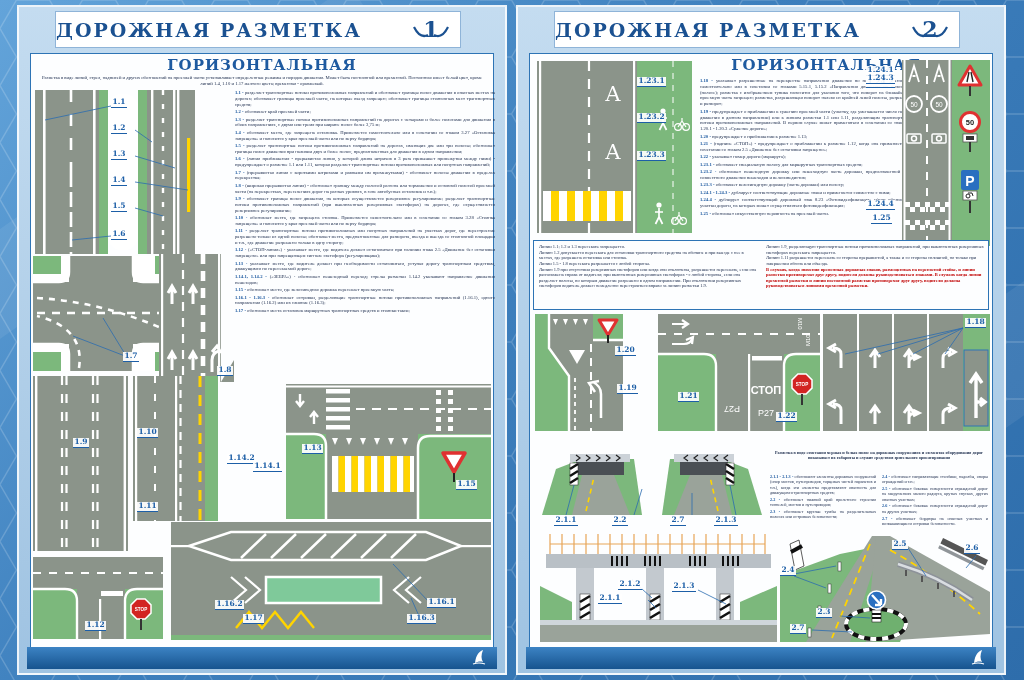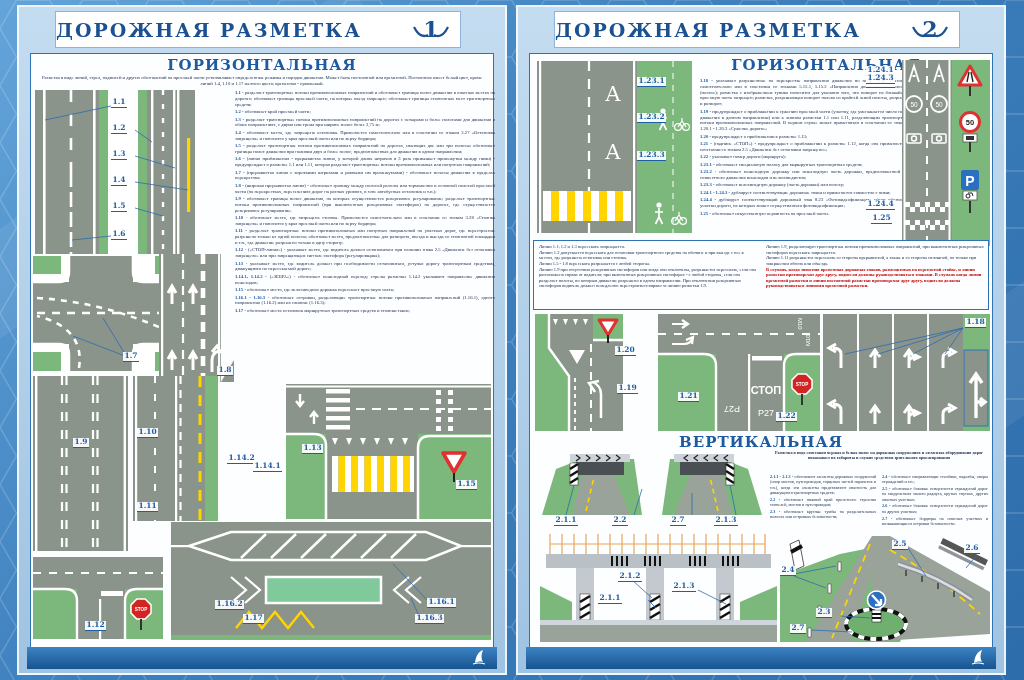--- a/index.html
+++ b/index.html
@@ -305,21 +305,21 @@
         <polyline points="65,106 78,90 91,106 104,90 117,106 130,90 143,106" stroke="#ffd400" stroke-width="2.4" fill="none"></polyline>
         <rect y="113" width="320" height="5" fill="#7cb87c"></rect>
         <g stroke="#2b6cb0" stroke-width="0.8">
             <line x1="258" y1="80" x2="222" y2="42"></line>
             <line x1="248" y1="94" x2="240" y2="76"></line>
           </g>
       </svg>
       <span class="lbl" style="left:44px;top:78px">1.16.2</span>
       <span class="lbl" style="left:72px;top:92px">1.17</span>
       <span class="lbl" style="left:256px;top:76px">1.16.1</span>
-      <span class="lbl" style="left:244px;top:92px">1.16.3</span>
+      <span class="lbl" style="left:236px;top:92px">1.16.3</span>
     </div>
   </div>
 
   <div class="footer">
     <svg class="sail" width="20" height="20" viewBox="0 0 20 20">
       <path d="M6,15 C7,6 11,3 14,2 C12,7 12,11 14,14 C11,13 8,14 6,15 Z" fill="#fff"></path>
       <path d="M4,16 Q10,14 16,16" stroke="#fff" stroke-width="1.2" fill="none"></path>
     </svg>
   </div>
 </div>
@@ -576,21 +576,20 @@
         <g stroke="#2b6cb0" stroke-width="0.8">
           <line x1="140" y1="14" x2="22" y2="40"></line>
             <line x1="140" y1="14" x2="55" y2="40"></line>
           <line x1="140" y1="14" x2="90" y2="40"></line>
             <line x1="140" y1="14" x2="122" y2="40"></line>
         </g>
       </svg>
       <span class="lbl" style="left:142px;top:4px">1.18</span>
     </div>
 
-    <div class="sec-h" style="left:0;right:0;top:379px">ВЕРТИКАЛЬНАЯ</div>
 
     <div class="tile" style="left:12px;top:395px;width:220px;height:66px">
       <svg width="220" height="66" viewBox="0 0 220 66">
         <defs>
           <g id="tun">
             <polygon points="0,66 14,20 40,10 92,10 100,66" fill="#7cb87c"></polygon>
             <polygon points="30,66 40,26 72,26 88,66" fill="#9aa39a"></polygon>
             <line x1="44" y1="62" x2="52" y2="28" stroke="#ffd400" stroke-width="1.6" stroke-dasharray="5 4"></line>
             <rect x="34" y="12" width="48" height="14" fill="#4a4f54"></rect>
             <rect x="28" y="5" width="60" height="8" fill="#ccd2d8"></rect>
@@ -652,21 +651,21 @@
         <polygon points="0,112 0,56 32,72 32,112" fill="#7cb87c"></polygon>
         <polygon points="237,112 237,56 200,72 200,112" fill="#7cb87c"></polygon>
         <rect y="90" width="237" height="5" fill="#cfd6db"></rect>
         <rect y="95" width="237" height="17" fill="#9aa39a"></rect>
         <g stroke="#2b6cb0" stroke-width="0.8">
             <line x1="92" y1="50" x2="112" y2="68"></line>
             <line x1="108" y1="70" x2="116" y2="78"></line>
             <line x1="158" y1="60" x2="186" y2="74"></line>
           </g>
       </svg>
-      <span class="lbl" style="left:78px;top:42px">2.1.2</span>
+      <span class="lbl" style="left:78px;top:50px">2.1.2</span>
       <span class="lbl" style="left:58px;top:64px">2.1.1</span>
       <span class="lbl" style="left:132px;top:52px">2.1.3</span>
     </div>
 
     <div class="tile" style="left:250px;top:482px;width:210px;height:106px">
       <svg width="210" height="106" viewBox="0 0 210 106">
         <polygon points="0,106 0,40 60,18 100,10 150,40 120,106" fill="#7cb87c"></polygon>
         <polygon points="92,0 104,0 70,106 26,106" fill="#9aa39a"></polygon>
         <polygon points="96,0 110,0 210,56 210,98 86,106" fill="#9aa39a"></polygon>
         <line x1="90" y1="8" x2="52" y2="102" stroke="#ffd400" stroke-width="1.8" stroke-dasharray="7 5"></line>

